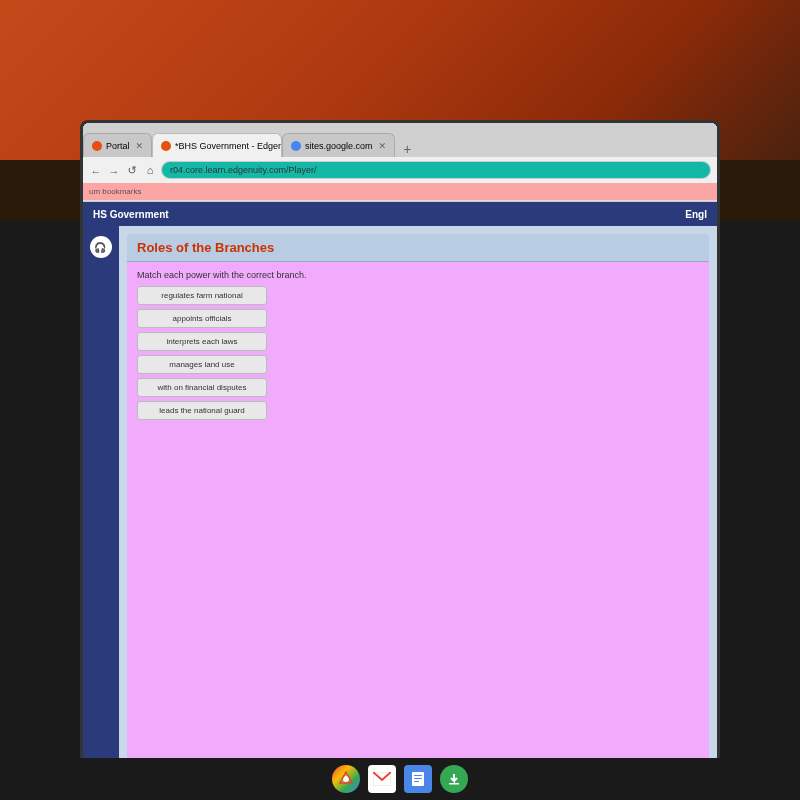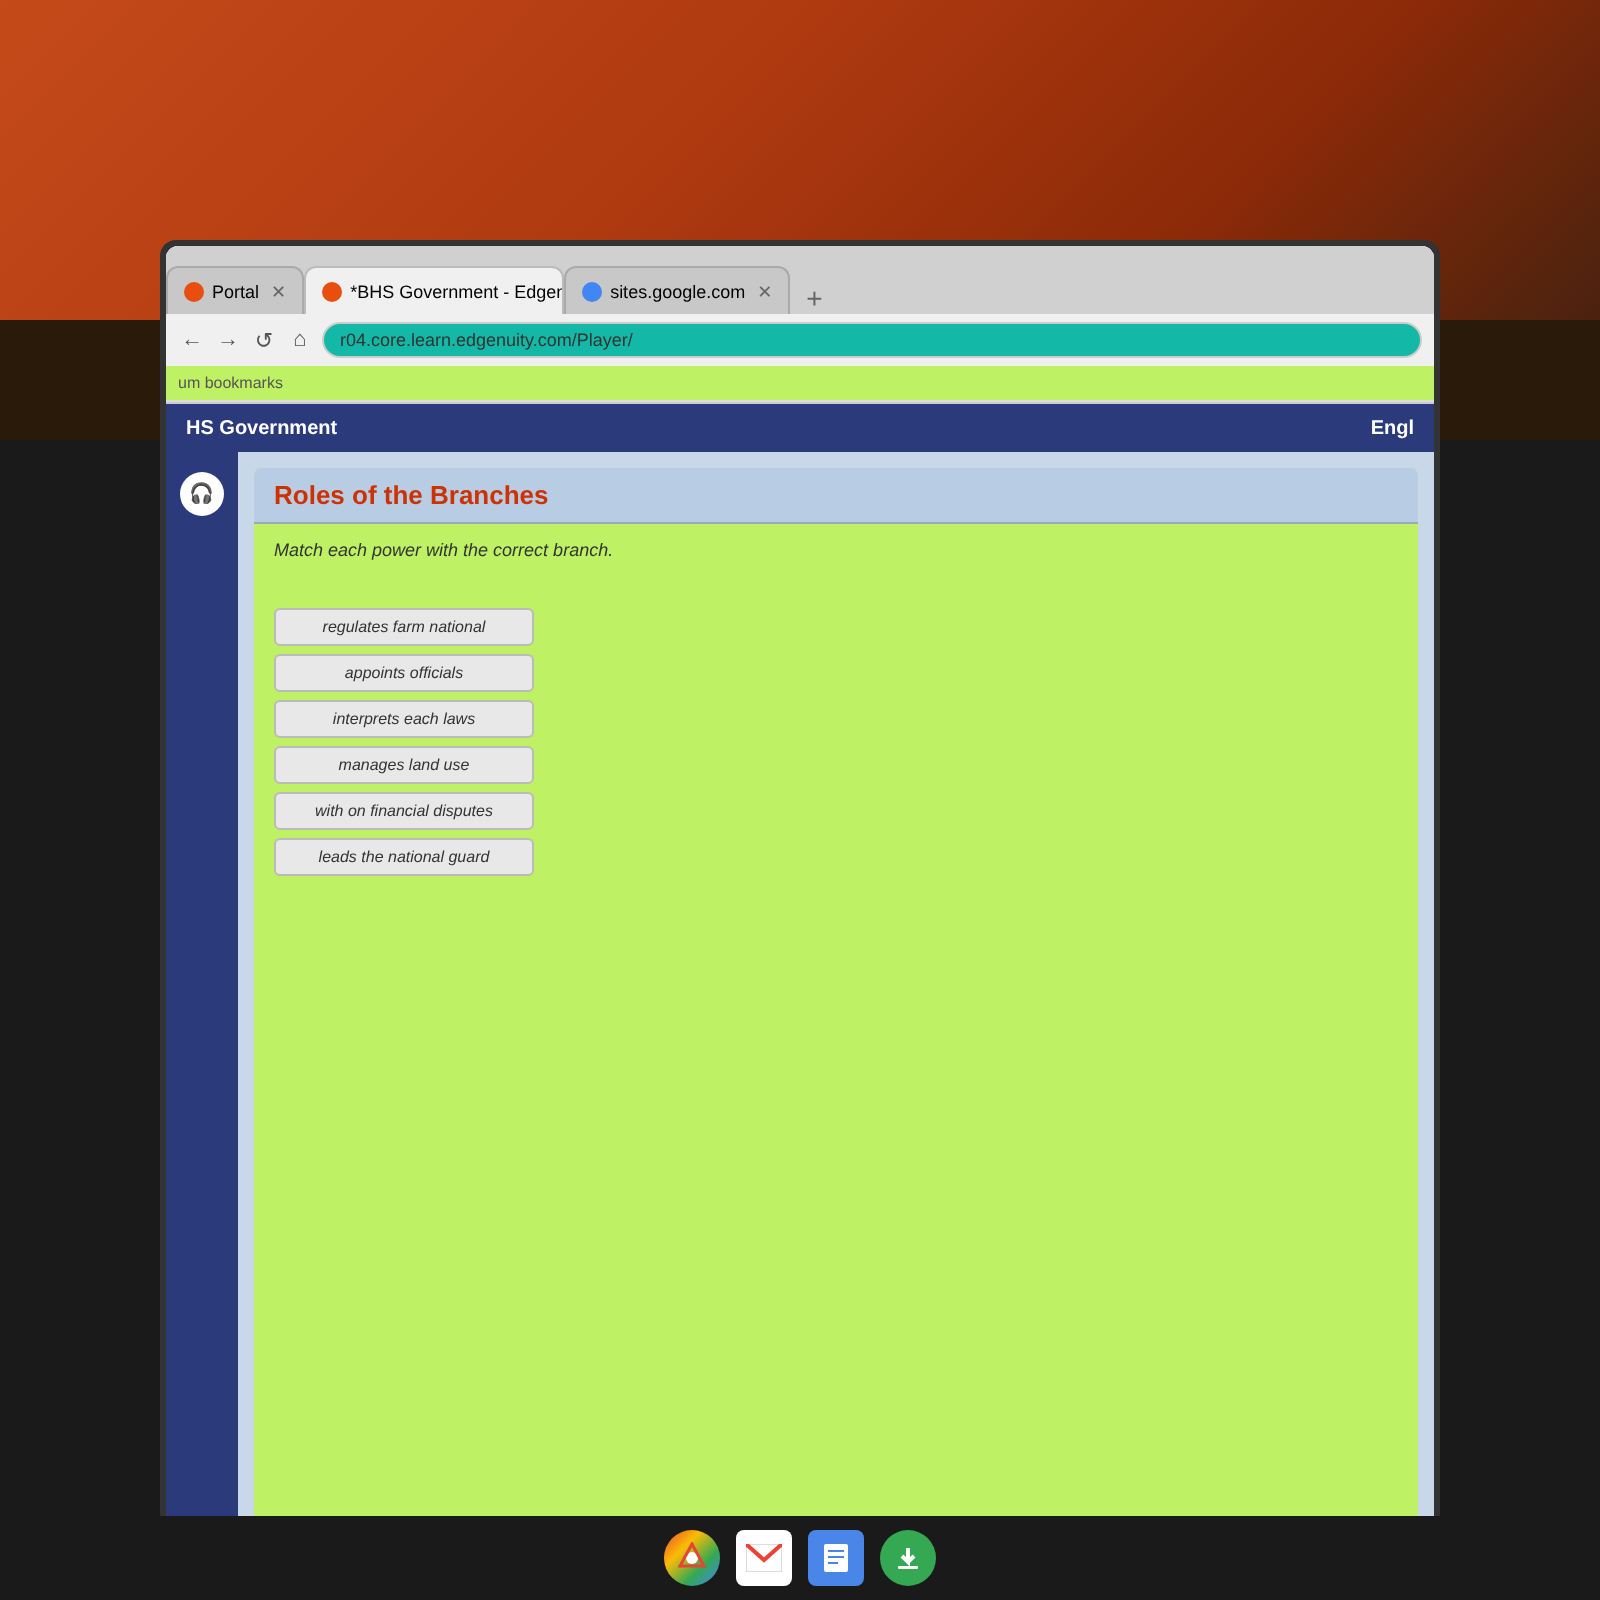--- a/index.html
+++ b/index.html
@@ -141,21 +141,21 @@
       border-radius: 10px;
       padding: 1px 8px;
       font-size: 9px;
       color: #333;
       height: 18px;
       display: flex;
       align-items: center;
     }
 
     .bookmarks-bar {
-      background: #bef264;
+      background: #fca5a5;
       border-bottom: 1px solid #ddd;
       padding: 2px 6px;
       font-size: 8px;
       color: #555;
       height: 18px;
       display: flex;
       align-items: center;
     }
 
     
@@ -207,21 +207,21 @@
 
     .content-area {
       flex: 1;
       background: #c8d8e8;
       display: flex;
       flex-direction: column;
       padding: 8px;
     }
 
     .lesson-panel {
-      background: #bef264;
+      background: #f0abfc;
       border-radius: 4px;
       flex: 1;
       display: flex;
       flex-direction: column;
       overflow: hidden;
     }
 
     .lesson-header {
       background: #b8cce4;
       padding: 6px 10px;
@@ -232,22 +232,21 @@
       font-size: 13px;
       font-weight: bold;
       color: #cc3300;
     }
 
     .lesson-body {
       padding: 8px 10px;
       flex: 1;
       display: flex;
       flex-direction: column;
-      gap: 20px;
-      font-style: italic;
+      gap: 2px;
     }
 
     .instructions {
       font-size: 9px;
       color: #333;
       margin-bottom: 4px;
     }
 
     .drag-drop-area {
       display: flex;

